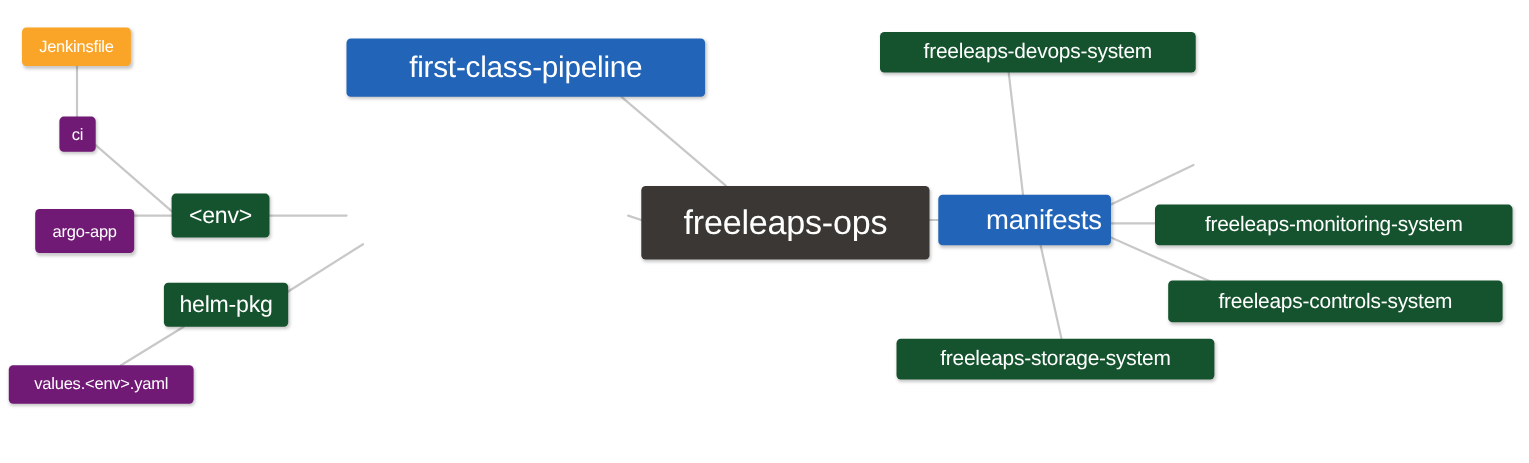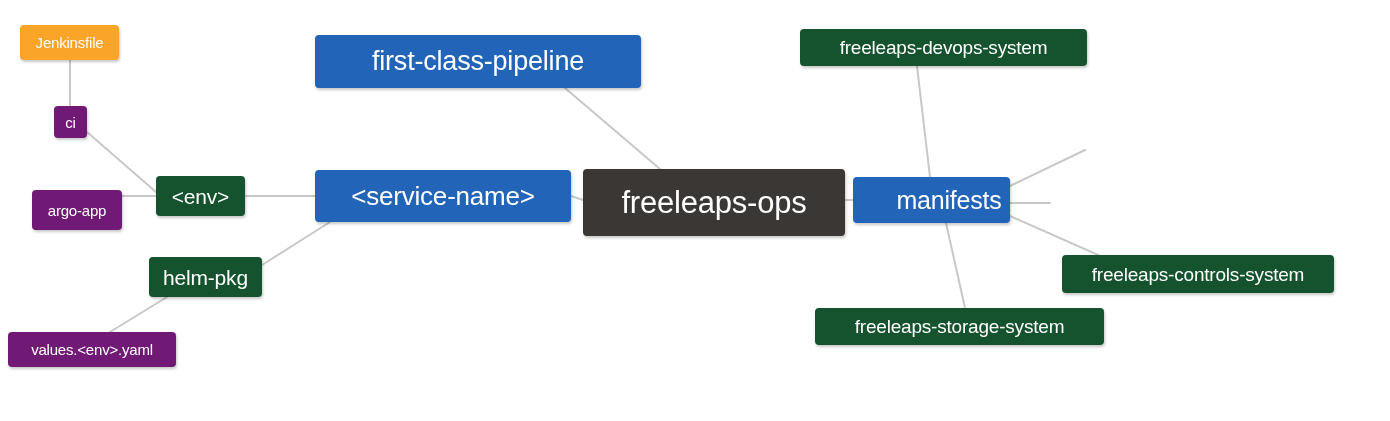--- a/index.html
+++ b/index.html
@@ -65,19 +65,19 @@
       <line x1="1010" y1="216" x2="1105" y2="258" stroke="#c8c8c8" stroke-width="2" stroke-linecap="round"></line>
       <line x1="946" y1="223" x2="965" y2="308" stroke="#c8c8c8" stroke-width="2" stroke-linecap="round"></line>
     </svg>
 <div class="node n-orange" style="left: 20px; top: 25px; width: 99px; height: 35px; font-size: 15px;">Jenkinsfile</div>
     <div class="node n-red" style="left: 54px; top: 106px; width: 33px; height: 32px; font-size: 15px;">ci</div>
     <div class="node n-red" style="left: 32px; top: 178px; width: 90px; height: 40px; font-size: 15px; margin-top: 12px;">argo-app</div>
     <div class="node n-green" style="left: 156px; top: 176px; width: 89px; height: 40px; font-size: 21px;">&lt;env&gt;</div>
     <div class="node n-green" style="left: 149px; top: 257px; width: 113px; height: 40px; font-size: 21px;">helm-pkg</div>
     <div class="node n-red" style="left: 8px; top: 332px; width: 168px; height: 35px; font-size: 15px;">values.&lt;env&gt;.yaml</div>
     <div class="node n-blue" style="left: 315px; top: 35px; width: 326px; height: 53px; font-size: 27px;">first-class-pipeline</div>
-    <div class="node n-blue" style="left: 315px; top: 170px; width: 256px; height: 52px; font-size: 26px;">&lt;service-name&gt;</div>
     <div class="node n-root" style="left: 583px; top: 169px; width: 262px; height: 67px; font-size: 31px;">freeleaps-ops</div>
     <div class="node n-blue" style="left: 853px; top: 177px; width: 157px; height: 46px; font-size: 25px; padding-left: 35px;">manifests</div>
     <div class="node n-green" style="left: 800px; top: 29px; width: 287px; height: 37px; font-size: 19px;">freeleaps-devops-system</div>
-    <div class="node n-green" style="left: 1062px; top: 255px; width: 272px; height: 38px; font-size: 19px;">freeleaps-controls-system</div>
+    <div class="node n-green" style="left: 1050px; top: 186px; width: 325px; height: 37px; font-size: 19px;">freeleaps-monitoring-system</div>
+    <div class="node n-green" style="left: 1062px; top: 255px; width: 304px; height: 38px; font-size: 19px;">freeleaps-controls-system</div>
     <div class="node n-green" style="left: 815px; top: 308px; width: 289px; height: 37px; font-size: 19px;">freeleaps-storage-system</div>
   </div>
 
 </body></html>

